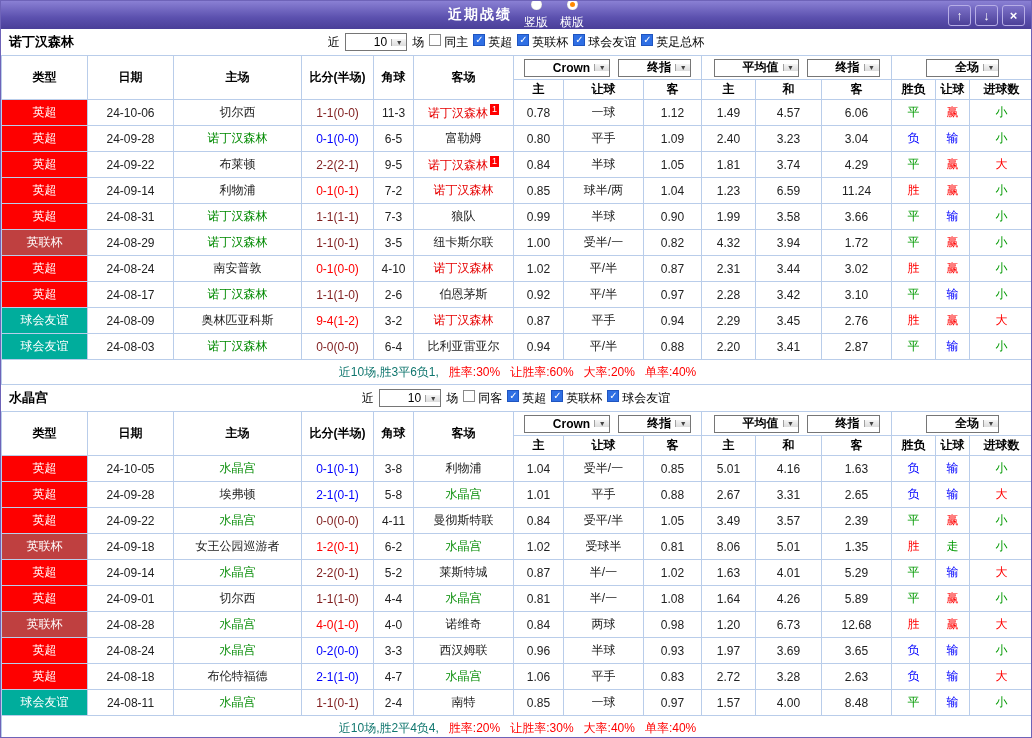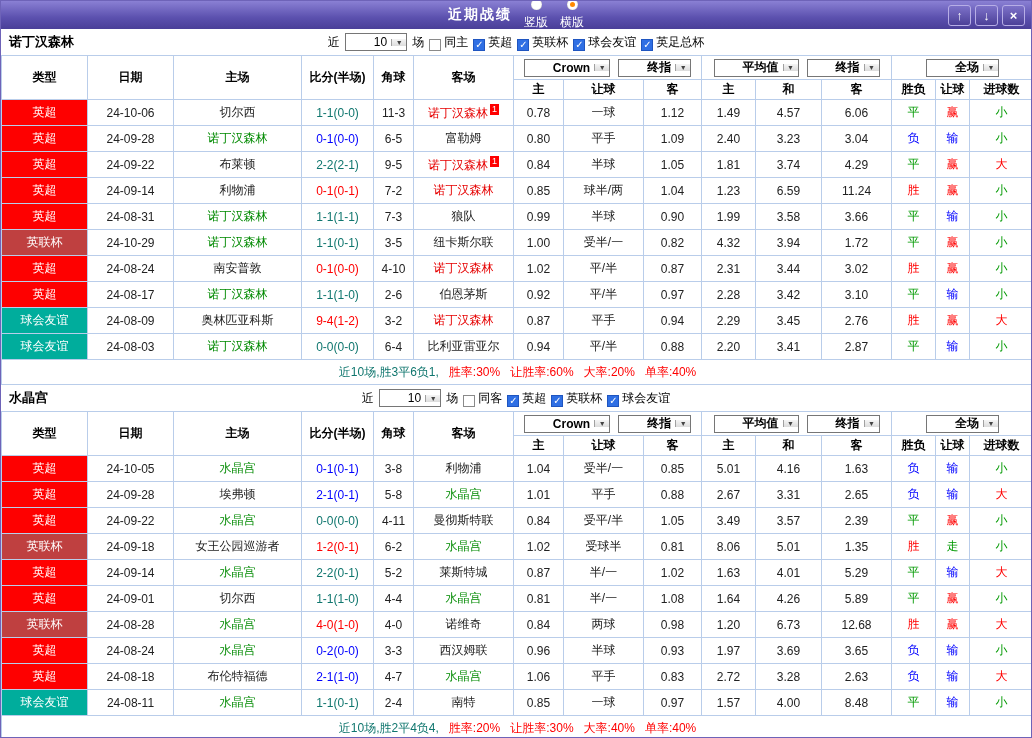--- a/index.html
+++ b/index.html
@@ -29,21 +29,21 @@
   .filterbar { margin:0 auto; display:flex; align-items:center; gap:5px; font-size:12px; color:#000; }
 
   
   .sel { display:inline-flex; align-items:center; border:1px solid #767676; background:#fff;
          height:18px; cursor:pointer;padding-left:24px; }
   .sel .st { padding:0 4px; font-size:12px; display:flex; align-items:center; color:#000; }
   .sel .sa { width:15px; background:linear-gradient(#f5f5f5,#dcdcdc); border-left:1px solid #a0a0a0;
              color:#444; font-size:7px; display:flex; align-items:center; justify-content:center; }
 
   
-  .cbitem { display:inline-flex; align-items:flex-end; gap:3px; cursor:pointer; }
+  .cbitem { display:inline-flex; align-items:flex-start; gap:3px; cursor:pointer; }
   .cbx { width:12px; height:12px; border:1px solid #8a8a8a; background:#fff; display:inline-block;
          position:relative; flex:none; }
   .cbx.on { background:#2f6fe4; border-color:#1f55c0; }
   .cbx.on::after { content:"✓"; color:#fff; font-size:10px; font-weight:bold; position:absolute;
                    left:1px; top:-1px; }
 
   
   table { border-collapse:collapse; table-layout:fixed; width:100%; }
   th, td { border:1px solid #b9cdea; text-align:center; overflow:hidden; white-space:nowrap; }
   thead th { font-size:12px; font-weight:bold; color:#000; height:20px; background:#fff; }
@@ -54,21 +54,21 @@
 
   td.chip { color:#fff; padding:0; }
   .chip-epl  { background:#fe0000; }
   .chip-lcup { background:#bf4040; }
   .chip-fr   { background:#00ad9c; }
 
   .t-green { color:#008a00; }
   .t-red   { color:#e60000; }
 
   .sc-win  { color:#ff0000; }
-  .sc-draw { color:#0f766e; }
+  .sc-draw { color:#7f1d1d; }
   .sc-loss { color:#0000ff; }
 
   .o-win  { color:#ff0000; }
   .o-draw { color:#009900; }
   .o-loss { color:#0000ff; }
   .h-win  { color:#ff0000; }
   .h-push { color:#009900; }
   .h-loss { color:#0000ff; }
   .g-big   { color:#ff0000; }
   .g-small { color:#009900; }
@@ -296,21 +296,21 @@
           <td>0.90</td>
           <td>1.99</td>
           <td>3.58</td>
           <td>3.66</td>
           <td class="o-draw">平</td>
           <td class="h-loss">输</td>
           <td class="g-small">小</td>
         </tr>
         <tr>
           <td class="chip chip-lcup">英联杯</td>
-          <td>24-10-29</td>
+          <td>24-08-29</td>
           <td class="t-green">诺丁汉森林</td>
           <td class="sc-draw">1-1(0-1)</td>
           <td>3-5</td>
           <td>纽卡斯尔联</td>
           <td>1.00</td>
           <td>受半/一</td>
           <td>0.82</td>
           <td>4.32</td>
           <td>3.94</td>
           <td>1.72</td>

